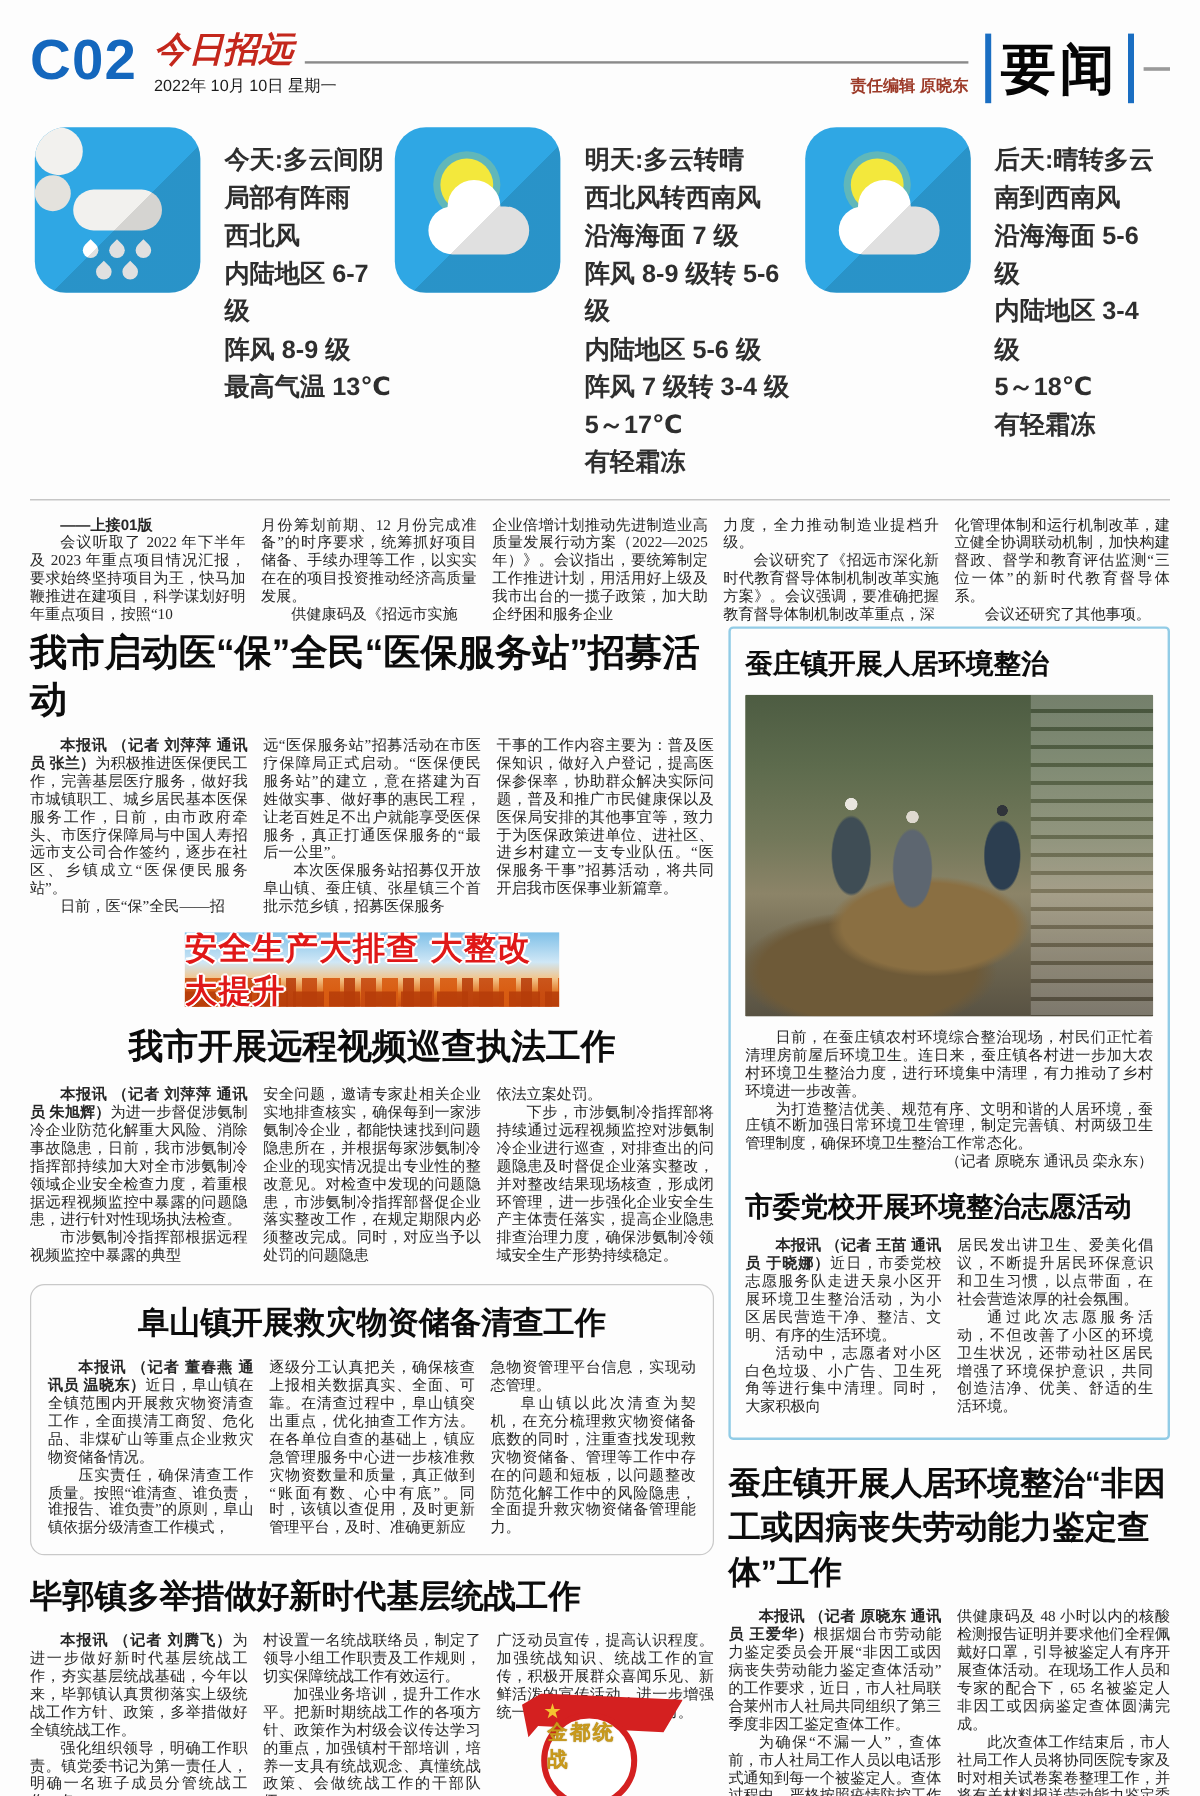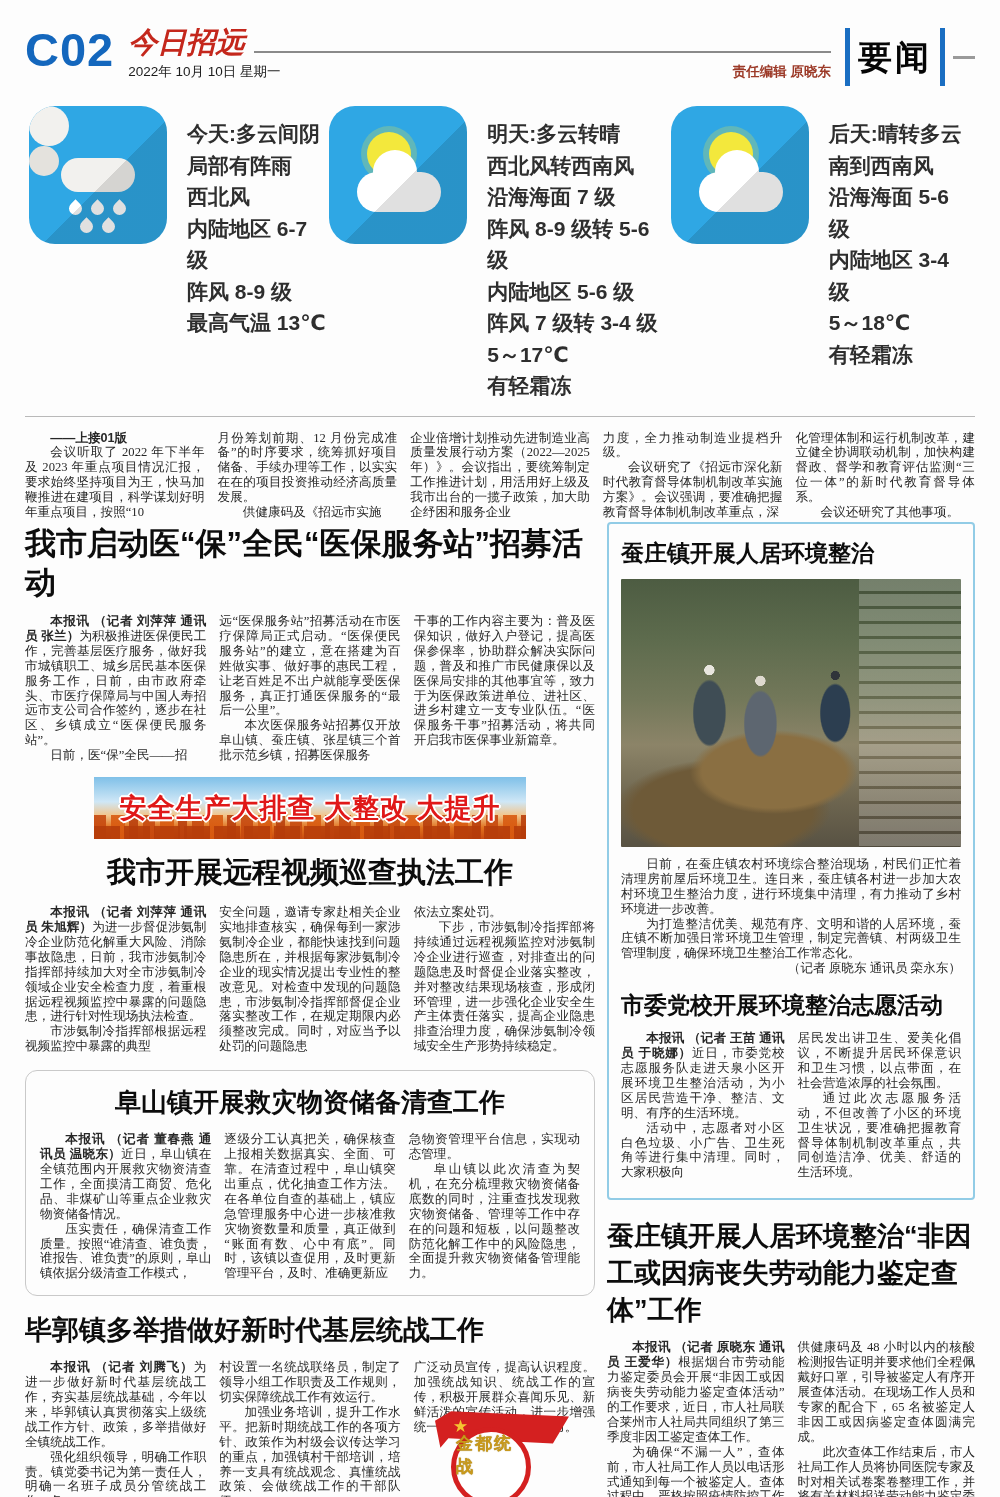--- a/index.html
+++ b/index.html
@@ -23,21 +23,21 @@
   }
   .rule { flex:1; border-bottom:2px solid #8a8a8a; margin-bottom:4px; }
   .head-bottom { display:flex; justify-content:space-between; margin-top:6px; }
   .mast-date { font-size:13.5px; color:#1c1c1c; font-family:"Liberation Sans","DejaVu Sans",sans-serif; }
   .editor { font-size:13.5px; color:#9c3a28; font-weight:700; font-family:"Liberation Sans","DejaVu Sans",sans-serif; }
   .section-block { display:flex; align-items:center; gap:8px; margin-top:2px; }
   .vbar { width:5px; height:58px; background:#1a6ec2; }
   .hdash { width:22px; height:3px; background:#9a9a9a; }
   .section-title {
     font-family:"Liberation Sans","DejaVu Sans",sans-serif;
-    font-size:34px; font-weight:900; color:#050505; line-height:1; letter-spacing:3px;
+    font-size:46px; font-weight:900; color:#050505; line-height:1; letter-spacing:3px;
   }
   
   .weather { display:flex; justify-content:space-between; margin:20px 4px 14px 4px; }
   .wpair { display:flex; align-items:flex-start; gap:20px; }
   .wicon { width:138px; height:138px; border-radius:26px; background:#2fa7e4; position:relative; overflow:hidden; flex:0 0 auto; }
   .wicon .fold { position:absolute; inset:0; background:linear-gradient(135deg, transparent 55%, rgba(0,0,0,.12) 55%); }
   .cloud { position:absolute; background:#f2f1ee; border-radius:50px; }
   .c-main { width:74px; height:34px; left:32px; top:52px; }
   .c-puff1 { width:40px; height:40px; left:38px; top:30px; border-radius:50%; background:#f2f1ee; }
   .c-puff2 { width:30px; height:30px; left:68px; top:36px; border-radius:50%; background:#e4e2dd; }
@@ -68,21 +68,21 @@
                  color:#0c0c0c; text-align:center; margin:14px 0 12px 0; }
   .headline-md { font-family:"Liberation Sans","DejaVu Sans",sans-serif; font-size:26px; font-weight:900;
                  color:#0c0c0c; text-align:center; margin:2px 0 12px 0; }
   .headline-md-left { font-family:"Liberation Sans","DejaVu Sans",sans-serif; font-size:27px; font-weight:900;
                  color:#0c0c0c; margin:16px 0 12px 0; }
   .headline-sm { font-family:"Liberation Sans","DejaVu Sans",sans-serif; font-size:23px; font-weight:900;
                  color:#0c0c0c; margin:2px 0 10px 0; }
   .headline-renshe { font-family:"Liberation Sans","DejaVu Sans",sans-serif; font-size:27px; font-weight:900;
                  color:#0c0c0c; line-height:1.36; margin:18px 0 12px 0; }
   
-  .banner { width:432px; height:62px; margin:14px auto 4px auto; position:relative;
+  .banner { width:312px; height:62px; margin:14px auto 4px auto; position:relative;
             background:linear-gradient(180deg,#7fc0e8 0%,#cfe7f6 40%,#f2c58c 62%,#e0701c 82%,#c84a10 100%);
             display:flex; align-items:center; justify-content:center; overflow:hidden; }
   .banner .skyline { position:absolute; left:0; right:0; bottom:0; height:24px; opacity:.9;
     background-image:repeating-linear-gradient(90deg,#c6490f 0 12px,rgba(198,73,15,0) 12px 17px,#d85a10 17px 31px,rgba(216,90,16,0) 31px 35px,#b93f0c 35px 44px,rgba(185,63,12,0) 44px 49px); }
   .banner .skyline2 { position:absolute; left:0; right:0; bottom:0; height:13px; background:#b53c0a; opacity:.85;
     -webkit-mask-image:repeating-linear-gradient(90deg,#000 0 26px,transparent 26px 30px);
     mask-image:repeating-linear-gradient(90deg,#000 0 26px,transparent 26px 30px); }
   .banner-text { position:relative; z-index:2; font-family:"Liberation Sans","DejaVu Sans",sans-serif;
     font-size:27px; font-weight:900; color:#e01818; letter-spacing:1px;
     text-shadow:-2px 0 #fff,2px 0 #fff,0 -2px #fff,0 2px #fff,-1px -1px #fff,1px 1px #fff,1px -1px #fff,-1px 1px #fff; }
@@ -326,21 +326,21 @@
           </div>
         <div class="spacer-12"></div>
         <h2 class="headline-sm">市委党校开展环境整治志愿活动</h2>
         <div class="cols">
             <div class="col">
               <p class="para"><b>本报讯 （记者 王苗 通讯员 于晓娜）</b>近日，市委党校志愿服务队走进天泉小区开展环境卫生整治活动，为小区居民营造干净、整洁、文明、有序的生活环境。</p>
               <p class="para">活动中，志愿者对小区白色垃圾、小广告、卫生死角等进行集中清理。同时，大家积极向</p>
             </div>
             <div class="col">
               <p class="para ni">居民发出讲卫生、爱美化倡议，不断提升居民环保意识和卫生习惯，以点带面，在社会营造浓厚的社会氛围。</p>
-              <p class="para">通过此次志愿服务活动，不但改善了小区的环境卫生状况，要准确把握教育督导体制机制改革重点，共同创造洁净、优美、舒适的生活环境。</p>
+              <p class="para">通过此次志愿服务活动，不但改善了小区的环境卫生状况，还带动社区居民增强了环境保护意识，共同创造洁净、优美、舒适的生活环境。</p>
             </div>
           </div>
         <div class="spacer-8"></div>
       </div>
 
       <div>
         <h2 class="headline-renshe">蚕庄镇开展人居环境整治“非因工或因病丧失劳动能力鉴定查体”工作</h2>
         <div class="cols">
             <div class="col">
               <p class="para"><b>本报讯 （记者 原晓东 通讯员 王爱华）</b>根据烟台市劳动能力鉴定委员会开展“非因工或因病丧失劳动能力鉴定查体活动”的工作要求，近日，市人社局联合莱州市人社局共同组织了第三季度非因工鉴定查体工作。</p>

